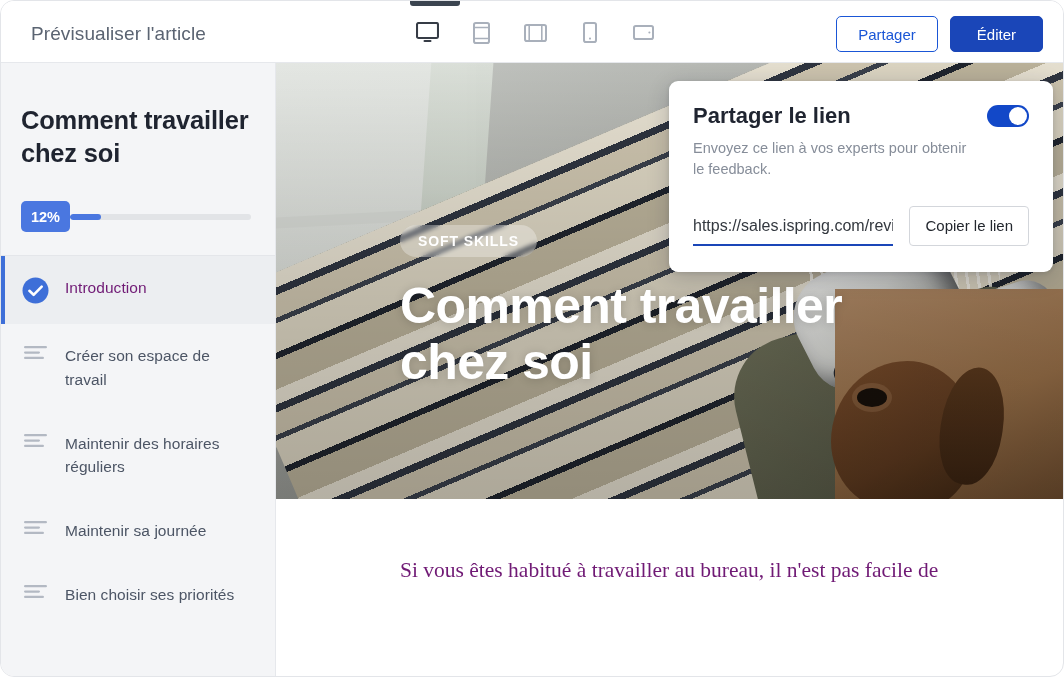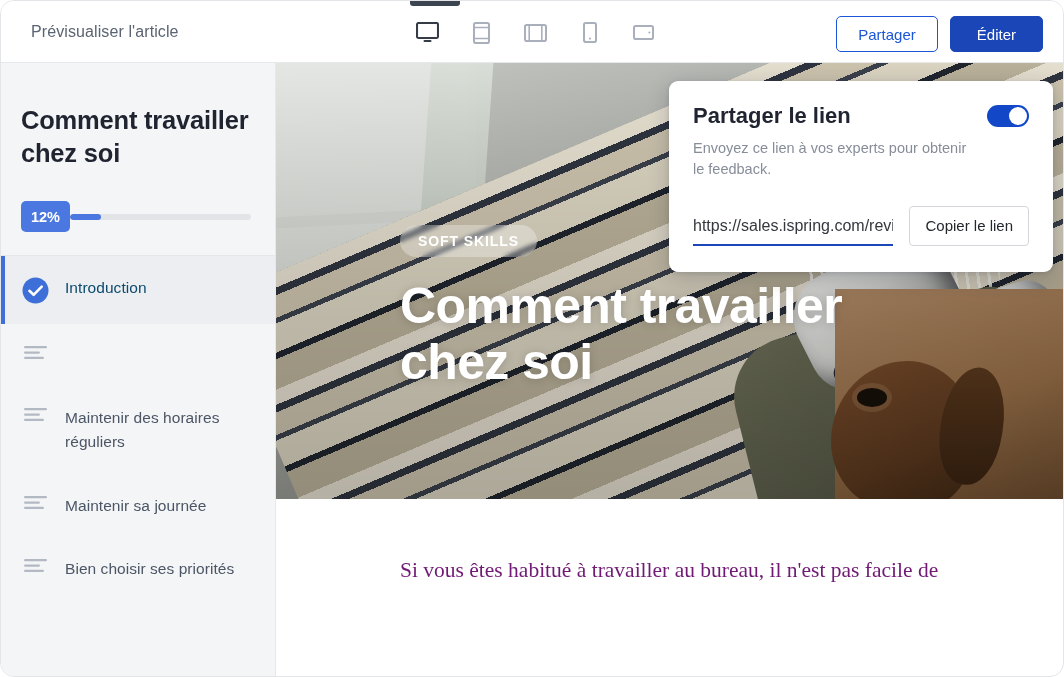--- a/index.html
+++ b/index.html
@@ -47,21 +47,21 @@
     border-bottom: 1px solid #e6e8ec;
     display: flex;
     align-items: center;
     z-index: 20;
   }
 
   #preview-title {
     position: absolute;
     left: 30px;
     top: 22px;
-    font-size: 16px;
+    font-size: 19px;
     color: #5b6472;
     letter-spacing: 0.1px;
     white-space: nowrap;
   }
 
   #device-switcher {
     position: absolute;
     left: 413px;
     top: 18px;
     display: flex;
@@ -200,21 +200,21 @@
     margin-right: 16px;
     margin-top: 1px;
   }
   .nav-label {
     font-size: 15.5px;
     line-height: 1.53;
     color: #4c5565;
     letter-spacing: 0.05px;
   }
   .nav-item.active .nav-label {
-    color: #0c4a6e;
+    color: #701a75;
   }
 
   
   #content {
     position: absolute;
     left: 275px;
     top: 62px;
     width: 789px;
     height: 536px;
     background: #ffffff;
@@ -608,20 +608,21 @@
       </div>
 
       <div class="nav-item">
         <span class="nav-icon">
           <svg width="23" height="15" viewBox="0 0 23 15">
             <rect x="0" y="1" width="23" height="2.3" rx="1.15" fill="#b3b9c3"></rect>
             <rect x="0" y="6.4" width="16" height="2.3" rx="1.15" fill="#b3b9c3"></rect>
             <rect x="0" y="11.8" width="20" height="2.3" rx="1.15" fill="#b3b9c3"></rect>
           </svg>
         </span>
+        <span class="nav-label">Créer son espace de travail</span>
       </div>
 
       <div class="nav-item">
         <span class="nav-icon">
           <svg width="23" height="15" viewBox="0 0 23 15">
             <rect x="0" y="1" width="23" height="2.3" rx="1.15" fill="#b3b9c3"></rect>
             <rect x="0" y="6.4" width="16" height="2.3" rx="1.15" fill="#b3b9c3"></rect>
             <rect x="0" y="11.8" width="20" height="2.3" rx="1.15" fill="#b3b9c3"></rect>
           </svg>
         </span>

